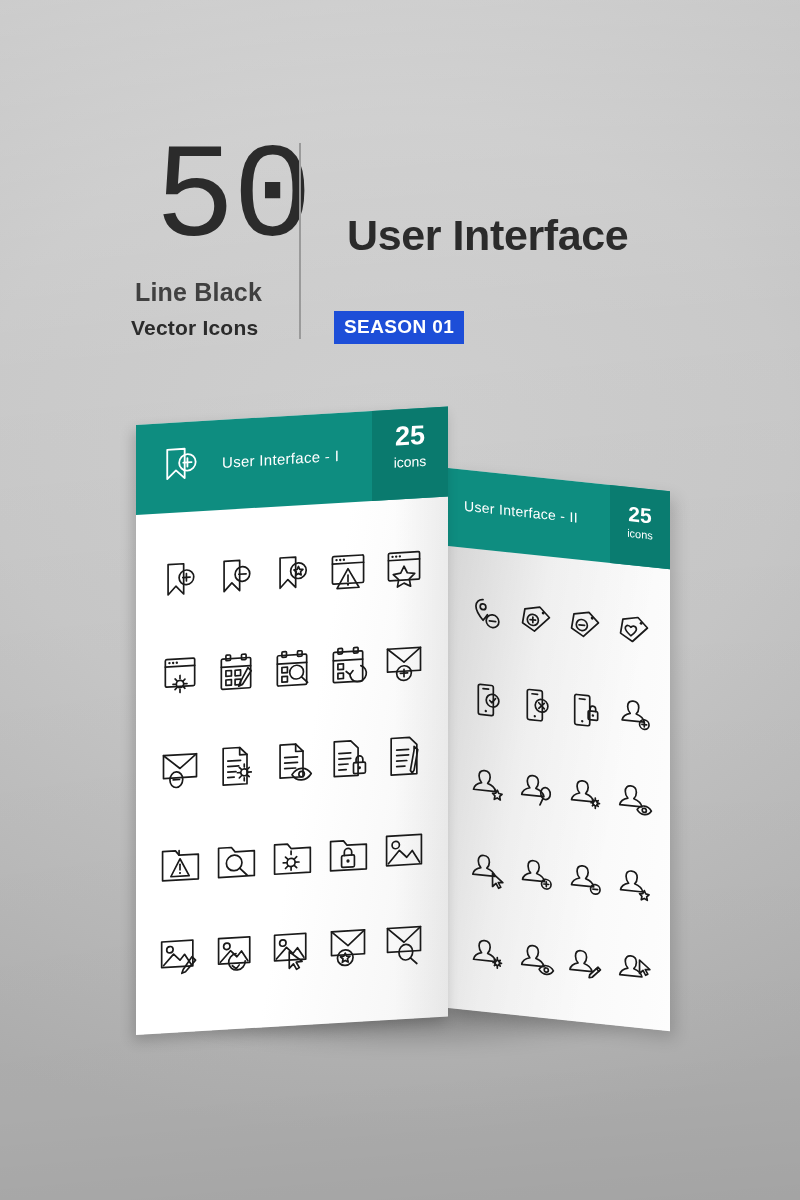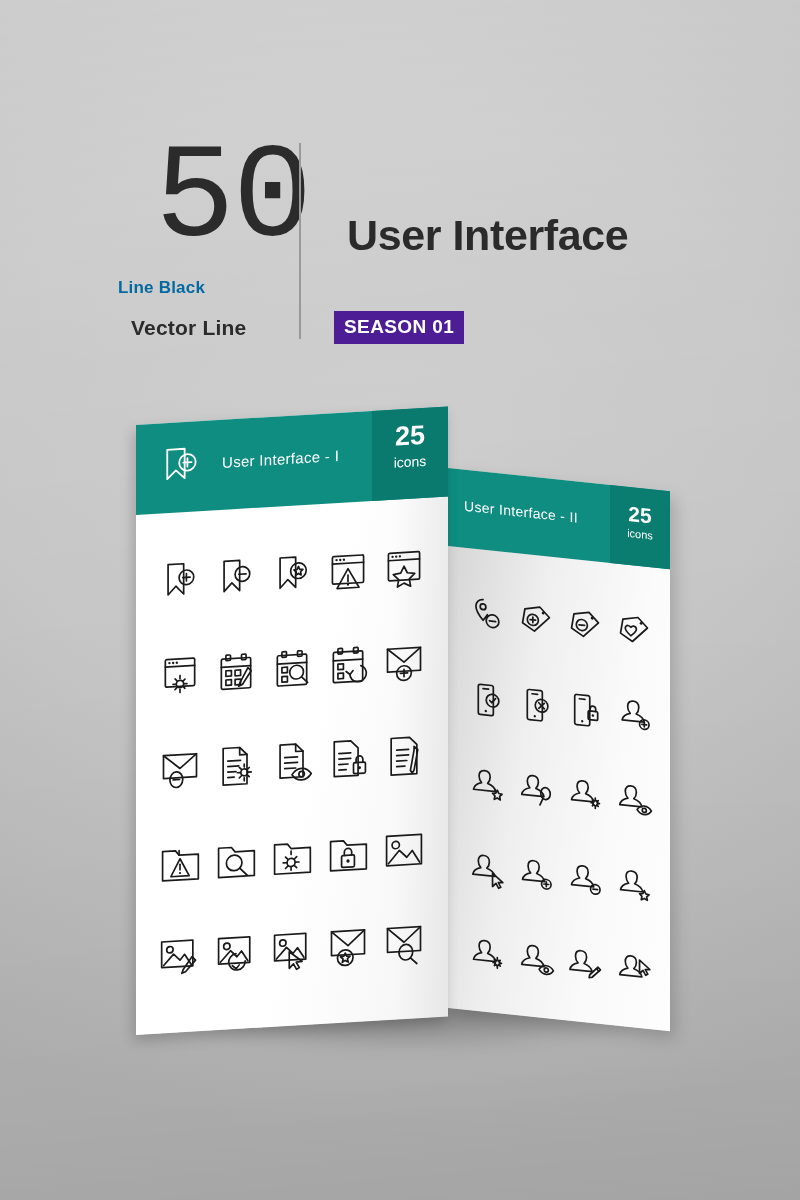--- a/index.html
+++ b/index.html
@@ -24,38 +24,38 @@
   
   .headline{position:absolute;left:0;top:0;width:800px;height:420px;}
   .num{
     position:absolute;left:131px;top:133px;
     font-size:133px;line-height:1;font-weight:300;
     color:#2b2b2b;letter-spacing:-2px;
     font-family:Liberation Mono, monospace;
     margin-left:24px;
   }
   .sub1{
-    position:absolute;left:118px;top:278px;
-    font-size:17px;font-weight:bold;color:#0369a1;letter-spacing:.2px;
+    position:absolute;left:135px;top:278px;
+    font-size:25px;font-weight:bold;color:#404040;letter-spacing:.2px;
   }
   .sub2{
     position:absolute;left:131px;top:316px;
     font-size:21px;font-weight:bold;color:#2b2b2b;letter-spacing:.2px;
   }
   .divider{
     position:absolute;left:299px;top:143px;width:2px;height:196px;
     background:#9a9a9a;
   }
   .title{
     position:absolute;left:347px;top:211px;
     font-size:43px;font-weight:bold;color:#2b2b2b;letter-spacing:-.4px;
   }
   .season{
     position:absolute;left:334px;top:311px;
-    background:#4c1d95;color:#ffffff;
+    background:#1d4ed8;color:#ffffff;
     font-size:19px;font-weight:bold;letter-spacing:.4px;
     padding:5px 10px 6px 10px;
   }
 
   
   .floor-shadow{
     position:absolute;left:96px;top:930px;width:620px;height:150px;
     background:radial-gradient(ellipse 330px 62px at 50% 50%, rgba(0,0,0,.30) 0%, rgba(0,0,0,.14) 45%, rgba(0,0,0,0) 78%);
     filter:blur(6px);
   }
@@ -165,21 +165,21 @@
 </style>
 </head>
 <body>
 
 <div class="bg"></div>
 <div class="bg-vign"></div>
 
 <div class="headline">
   <div class="num">50</div>
   <div class="sub1">Line Black</div>
-  <div class="sub2">Vector Line</div>
+  <div class="sub2">Vector Icons</div>
   <div class="divider"></div>
   <div class="title">User Interface</div>
   <div class="season">SEASON 01</div>
 </div>
 
 <div class="floor-shadow"></div>
 
 <div class="brochure">
 
   <div class="panel panel-right">

